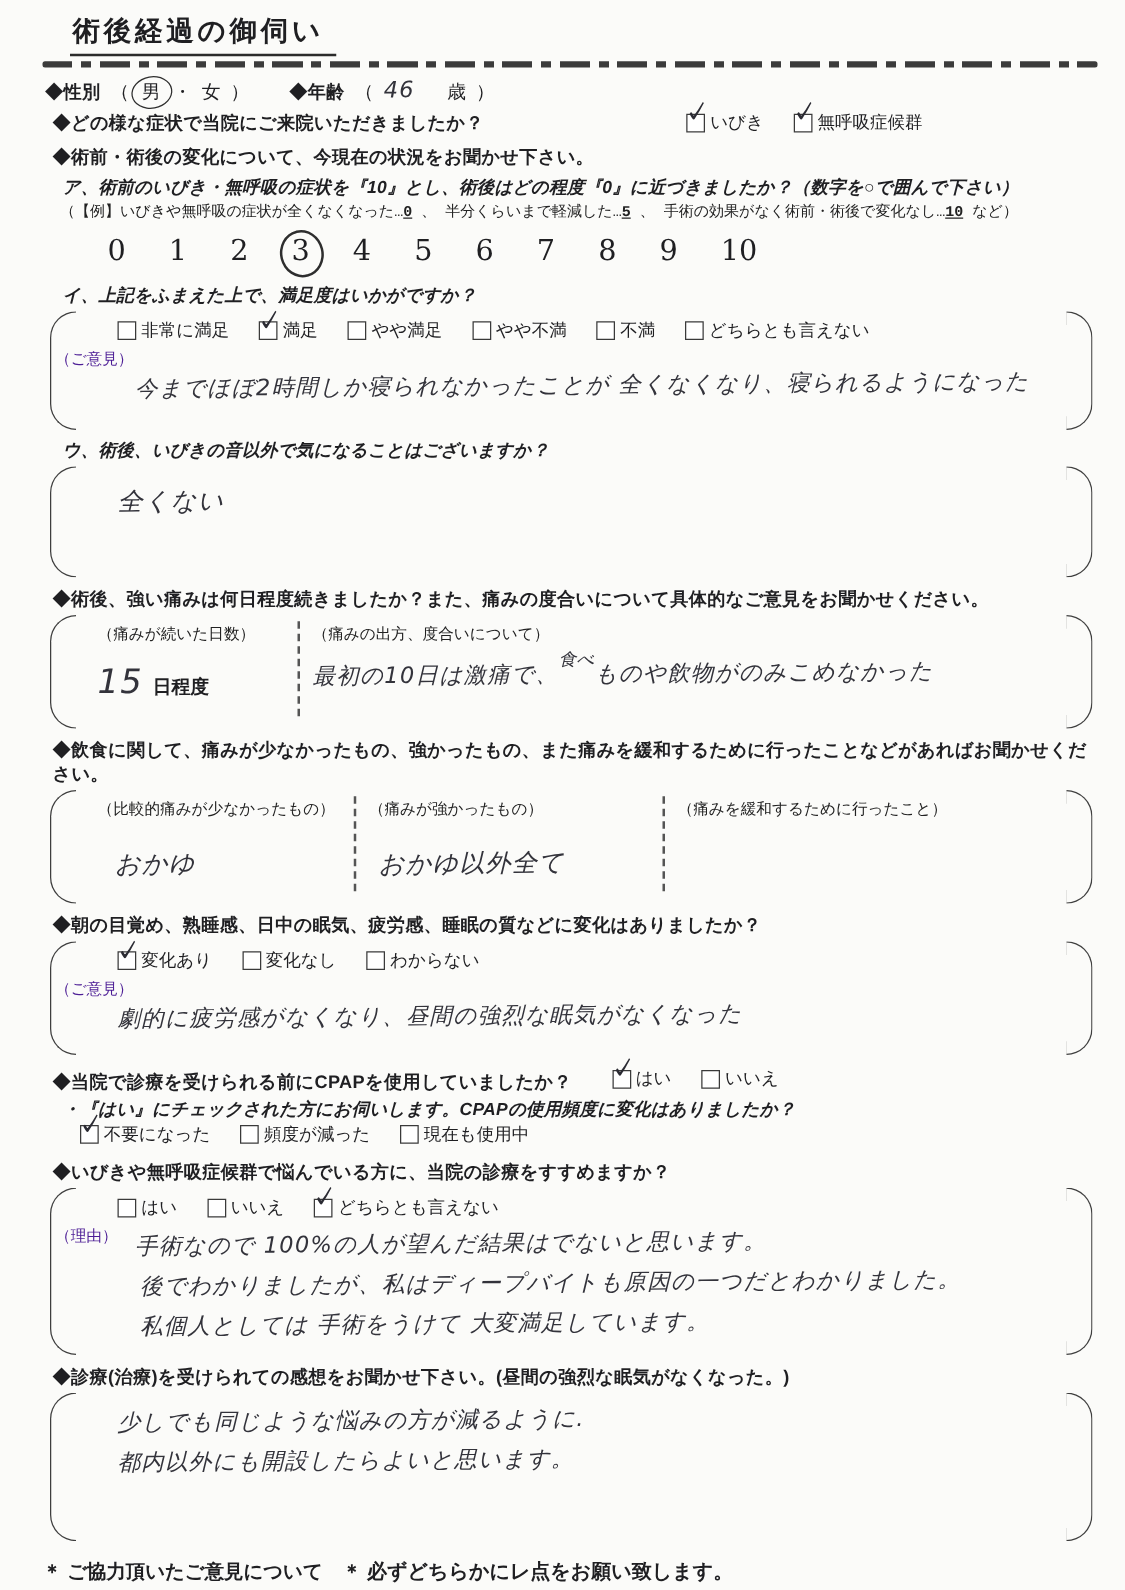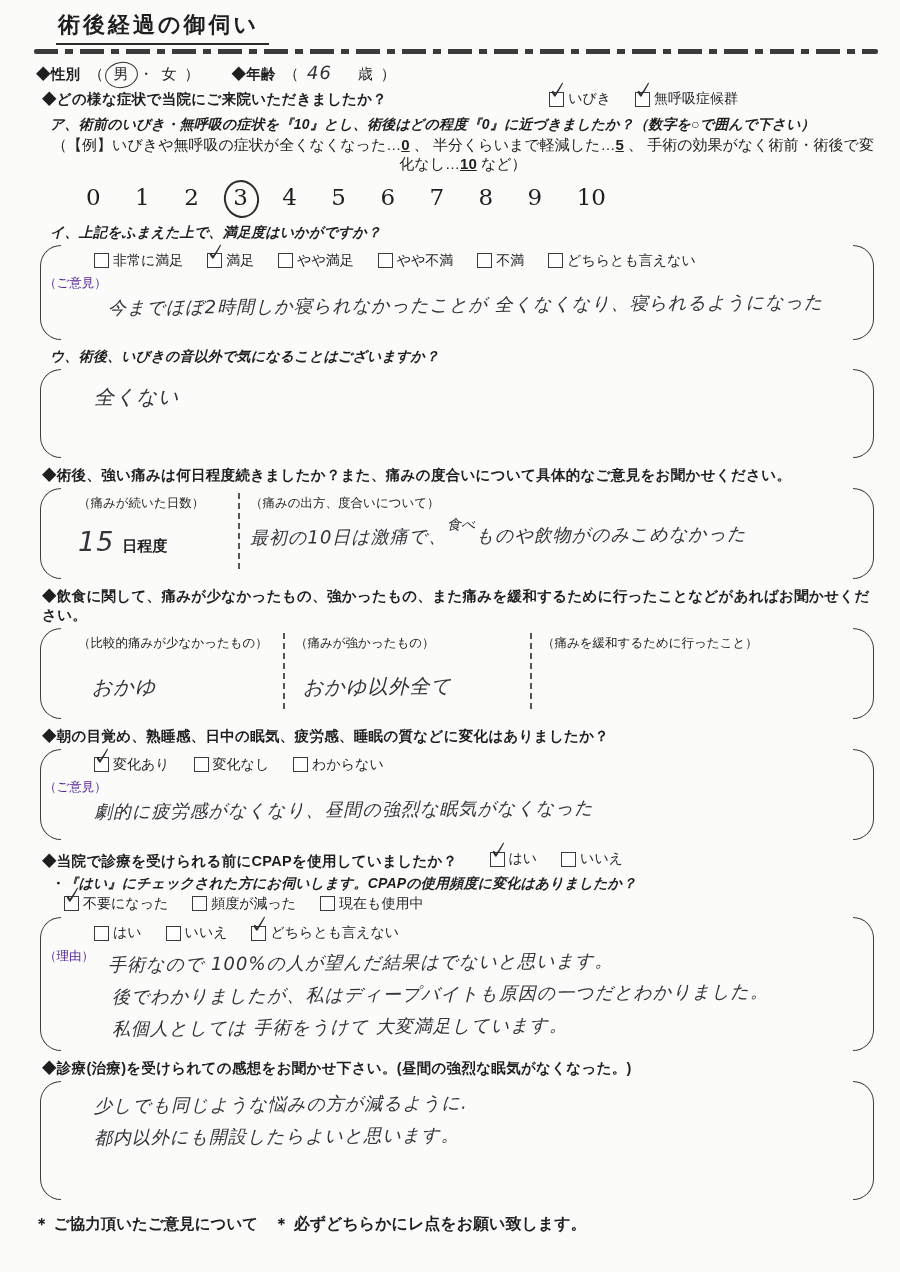--- a/index.html
+++ b/index.html
@@ -23,21 +23,21 @@
     background:repeating-linear-gradient(90deg,
       #3b3b3b 0 24px,transparent 24px 31px,
       #3b3b3b 31px 39px,transparent 39px 46px);
     border-radius:2px;
   }
 
   
   .row{display:flex;align-items:baseline;}
   .q{font-weight:bold;font-size:14.5px;margin:7px 0 3px 0;letter-spacing:0.3px;}
   .subq{font-weight:bold;font-size:14px;margin:6px 0 2px 16px;letter-spacing:0.2px;font-style:italic;}
-  .example{font-size:15px;margin:1px 0 0 14px;color:#222;font-family:Liberation Sans, sans-serif;text-align:center;}
+  .example{font-size:12px;margin:1px 0 0 14px;color:#222;font-family:Liberation Mono, monospace;}
   .u{text-decoration:underline;font-weight:bold;}
   .hw{
     font-style:italic;color:#33333b;letter-spacing:1px;
     font-family:"DejaVu Sans",sans-serif;
     transform:rotate(-0.5deg);transform-origin:left center;
   }
 
   
   .cb{display:inline-flex;align-items:center;position:relative;margin-right:20px;cursor:default;}
   .cb .box{width:13px;height:13px;border:1.5px solid #3a3a3a;display:inline-block;background:#fff;flex:none;}
@@ -122,20 +122,21 @@
         <span class="lbl">いびき</span>
       </span>
       <span class="cb on">
         <span class="box"></span>
         <span class="mark">✓</span>
         <span class="lbl">無呼吸症候群</span>
       </span>
     </span>
   </div>
 
+  <div class="q" style="margin-left:8px;">◆術前・術後の変化について、今現在の状況をお聞かせ下さい。</div>
   <div class="subq">ア、術前のいびき・無呼吸の症状を『10』とし、術後はどの程度『0』に近づきましたか？（数字を○で囲んで下さい）</div>
   <div class="example">
     <span>（【例】いびきや無呼吸の症状が全くなくなった…</span><span class="u">0</span><span> 、 半分くらいまで軽減した…</span><span class="u">5</span><span> 、 手術の効果がなく術前・術後で変化なし…</span><span class="u">10</span><span> など）</span>
   </div>
   <div class="scale">
     <span class="scale-item">0</span>
     <span class="scale-item">1</span>
     <span class="scale-item">2</span>
     <span class="scale-item circled">3</span>
     <span class="scale-item">4</span>
@@ -267,20 +268,21 @@
     <span class="cb">
         <span class="box"></span>
         <span class="lbl">頻度が減った</span>
       </span>
     <span class="cb">
         <span class="box"></span>
         <span class="lbl">現在も使用中</span>
       </span>
   </div>
 
+  <div class="q" style="margin-left:8px;margin-top:10px;">◆いびきや無呼吸症候群で悩んでいる方に、当院の診療をすすめますか？</div>
   <div class="bbox" style="min-height:120px;">
     <div class="indent1 mt2">
       <span class="cb">
           <span class="box"></span>
           <span class="lbl">はい</span>
         </span>
       <span class="cb">
           <span class="box"></span>
           <span class="lbl">いいえ</span>
         </span>

